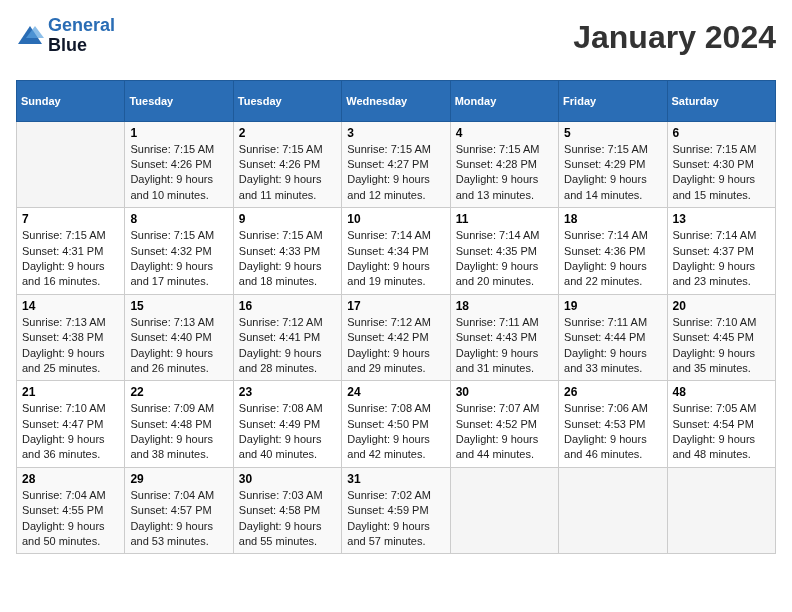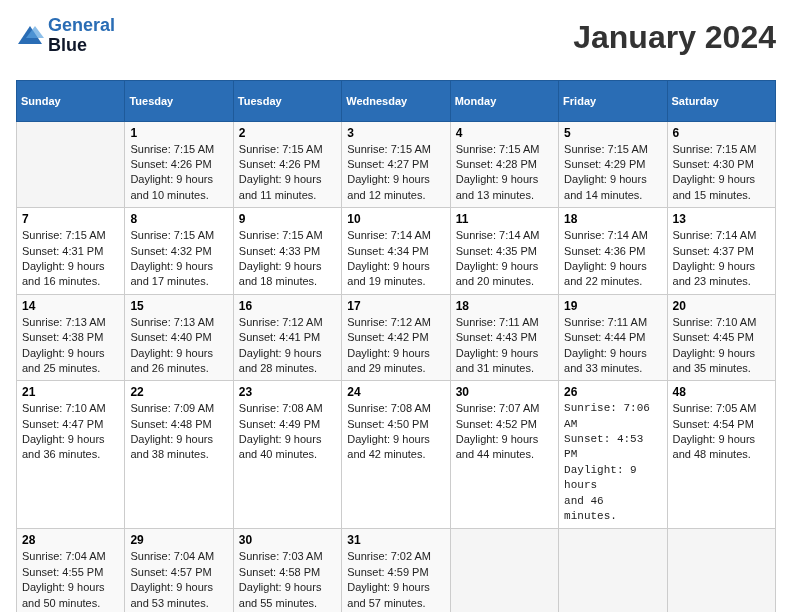--- a/index.html
+++ b/index.html
@@ -299,21 +299,21 @@
         </td>
         <td>
           <span class="day-number">30</span>
           <div class="cell-content" style="white-space: pre-line;">Sunrise: 7:07 AM
 Sunset: 4:52 PM
 Daylight: 9 hours
 and 44 minutes.</div>
         </td>
         <td>
           <span class="day-number">26</span>
-          <div class="cell-content" style="white-space: pre-line; font-family: Liberation Mono, monospace;">Sunrise: 7:06 AM
+          <div class="cell-content" style="white-space: pre-line;">Sunrise: 7:06 AM
 Sunset: 4:53 PM
 Daylight: 9 hours
 and 46 minutes.</div>
         </td>
         <td>
           <span class="day-number">48</span>
           <div class="cell-content" style="white-space: pre-line;">Sunrise: 7:05 AM
 Sunset: 4:54 PM
 Daylight: 9 hours
 and 48 minutes.</div>

